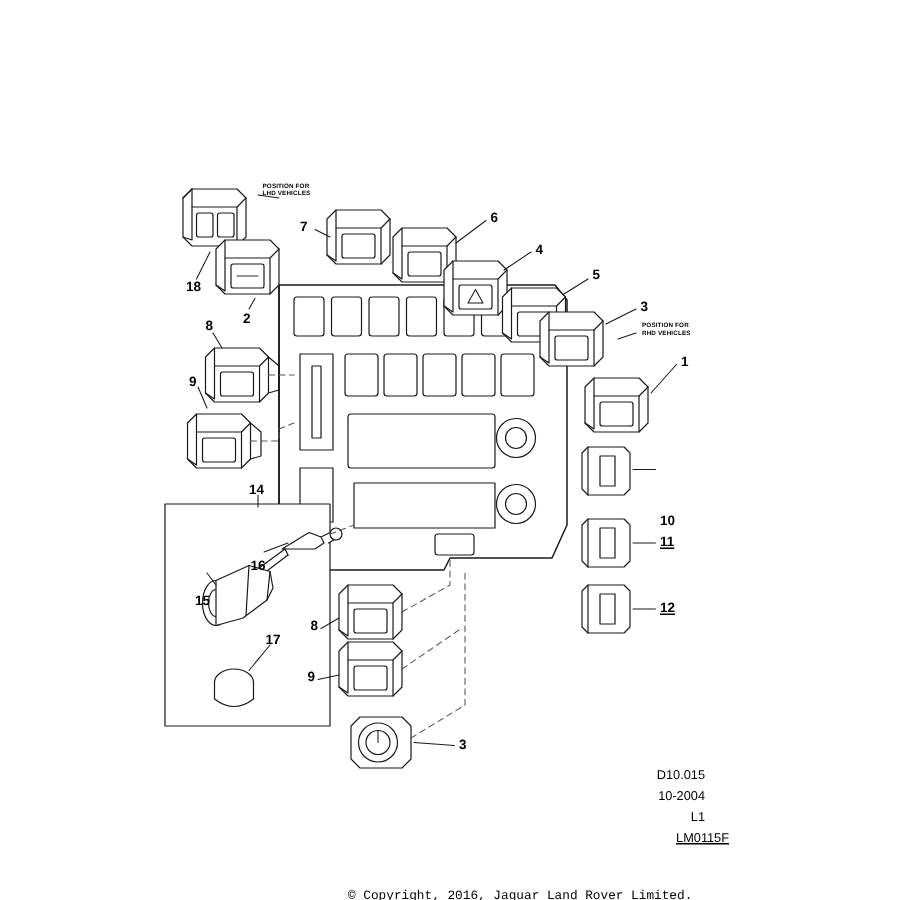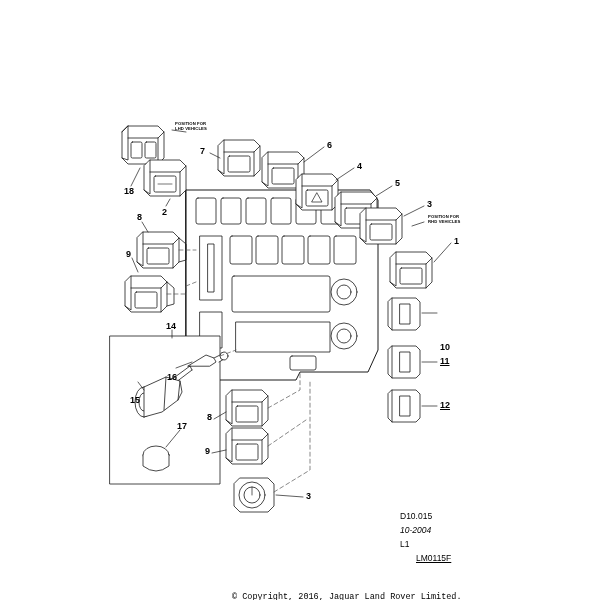--- a/index.html
+++ b/index.html
@@ -40,20 +40,21 @@
     line-height: 5.2px;
     letter-spacing: 0.1px;
     white-space: pre-line;
   }
   .meta {
     position: absolute;
     font-family: "Liberation Sans", sans-serif;
     font-size: 8.5px;
     color: #000000;
     line-height: 12px;
+    text-align: right;
     white-space: nowrap;
   }
   .copyright {
     position: absolute;
     font-family: Liberation Mono, monospace;
     font-size: 8.5px;
     color: #000000;
     white-space: nowrap;
     margin-top: 20px;
   }
@@ -309,19 +310,19 @@
   <div class="callout" style="left:440px;top:307px;margin-top:35px;">10</div>
   <div class="callout" style="left:440px;top:356px;text-decoration:underline;">11</div>
   <div class="callout" style="left:440px;top:400px;text-decoration:underline;">12</div>
 
   <div class="note" style="left:175px;top:121px;">POSITION FOR
 LHD VEHICLES</div>
   <div class="note" style="left:428px;top:214px;">POSITION FOR
 RHD VEHICLES</div>
 
   <div class="meta" style="left:400px;top:510px;width:70px;">D10.015</div>
-  <div class="meta" style="left:400px;top:524px;width:70px;font-style:italic;">10-2004</div>
+  <div class="meta" style="left:400px;top:524px;width:70px;">10-2004</div>
   <div class="meta" style="left:400px;top:538px;width:70px;">L1</div>
   <div class="meta" style="left:416px;top:552px;width:70px;text-decoration:underline;">LM0115F</div>
 
   <div class="copyright" style="left:232px;top:572px;">© Copyright, 2016, Jaguar Land Rover Limited.</div>
 
 </div>
 
 </body></html>

